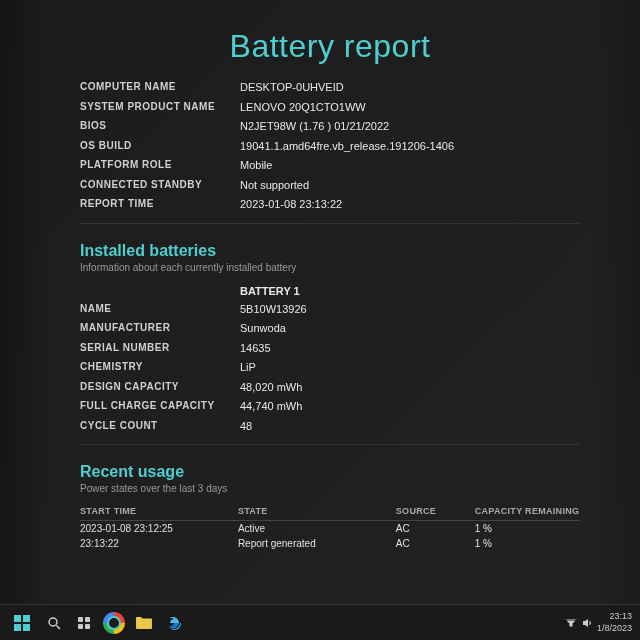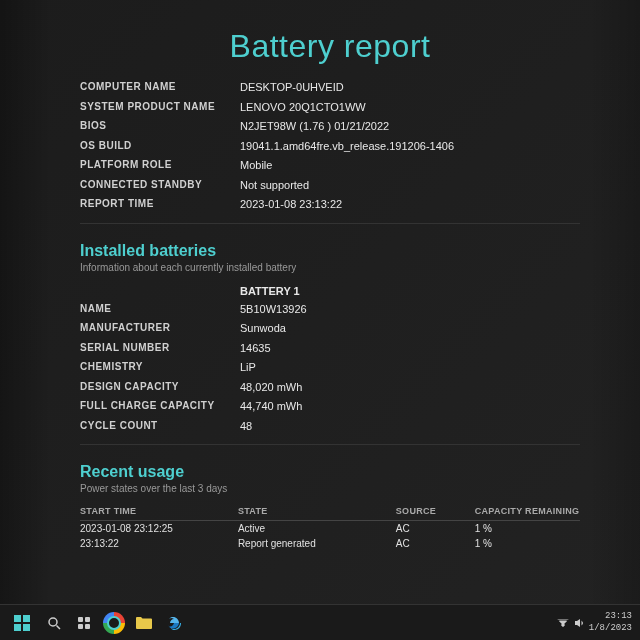--- a/index.html
+++ b/index.html
@@ -180,21 +180,20 @@
       font-size: 14px;
       cursor: pointer;
     }
 
     .taskbar-tray {
       display: flex;
       align-items: center;
       gap: 4px;
       color: #ccc;
       font-size: 9px;
-      font-family: Liberation Mono, monospace;
     }
 
     .taskbar-time {
       text-align: right;
       font-size: 9px;
       line-height: 1.3;
       color: #ccc;
       padding-right: 4px;
     }
 

